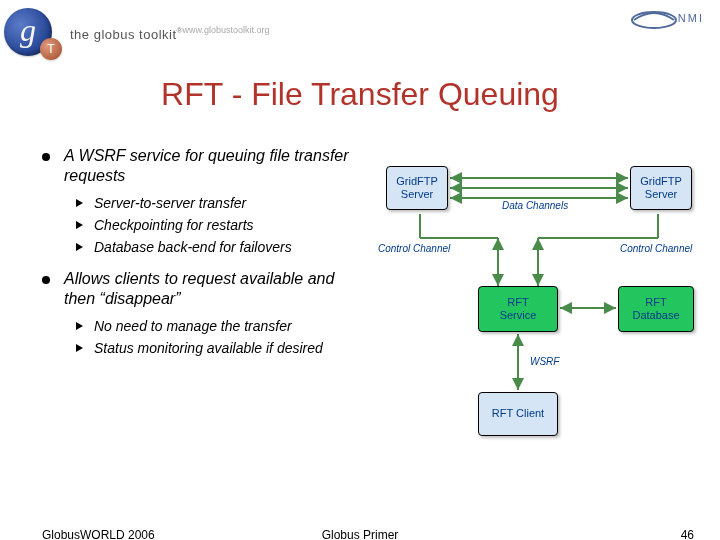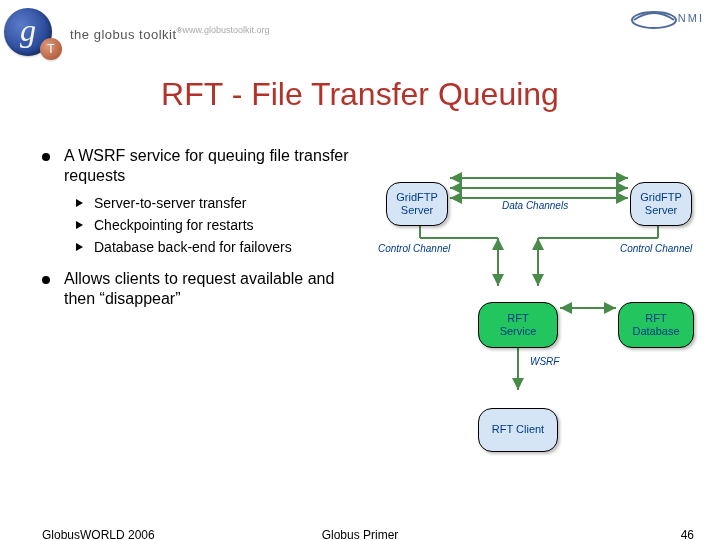--- a/index.html
+++ b/index.html
@@ -119,20 +119,21 @@
   .body {
     position: absolute;
     top: 146px;
     left: 42px;
     width: 320px;
   }
   ul.lvl1 {
     list-style: none;
     padding: 0;
     margin: 0;
+    font-style: italic;
   }
   ul.lvl1 > li {
     position: relative;
     padding-left: 22px;
     margin-bottom: 12px;
     font-size: 16px;
     color: #000;
     line-height: 1.25;
   }
   ul.lvl1 > li::before {
@@ -174,33 +175,32 @@
   .diagram {
     position: absolute;
     top: 158px;
     left: 380px;
     width: 320px;
     height: 280px;
   }
   .box {
     position: absolute;
     border: 1px solid #000;
-    border-radius: 14px;
+    border-radius: 4px;
     box-sizing: border-box;
     display: flex;
     flex-direction: column;
     align-items: center;
     justify-content: center;
     font-size: 11px;
     line-height: 1.2;
     text-align: center;
     color: #003a8c;
     padding: 2px 4px;
     box-shadow: 2px 2px 3px rgba(0,0,0,0.25);
-    margin-top: 16px;
   }
   .box.blue { background: #d5e5f5; }
   .box.red  { background: #22c55e; }
   .dlabel {
     position: absolute;
     font-size: 10px;
     font-style: italic;
     color: #003a8c;
     white-space: nowrap;
   }
@@ -250,20 +250,24 @@
       <li>
         <span>A WSRF service for queuing file transfer requests</span>
         <ul class="lvl2">
           <li>Server-to-server transfer</li>
           <li>Checkpointing for restarts</li>
           <li>Database back-end for failovers</li>
         </ul>
       </li>
       <li>
         <span>Allows clients to request available and then “disappear”</span>
+        <ul class="lvl2">
+          <li>No need to manage the transfer</li>
+          <li>Status monitoring available if desired</li>
+        </ul>
       </li>
     </ul>
   </div>
 
   <div class="diagram">
     <svg width="320" height="280" style="position:absolute;top:0;left:0">
       <defs>
         <marker id="ah" markerWidth="8" markerHeight="8" refX="6" refY="3" orient="auto">
           <path d="M0,0 L6,3 L0,6 Z" fill="#4a8a4a"></path>
         </marker>

